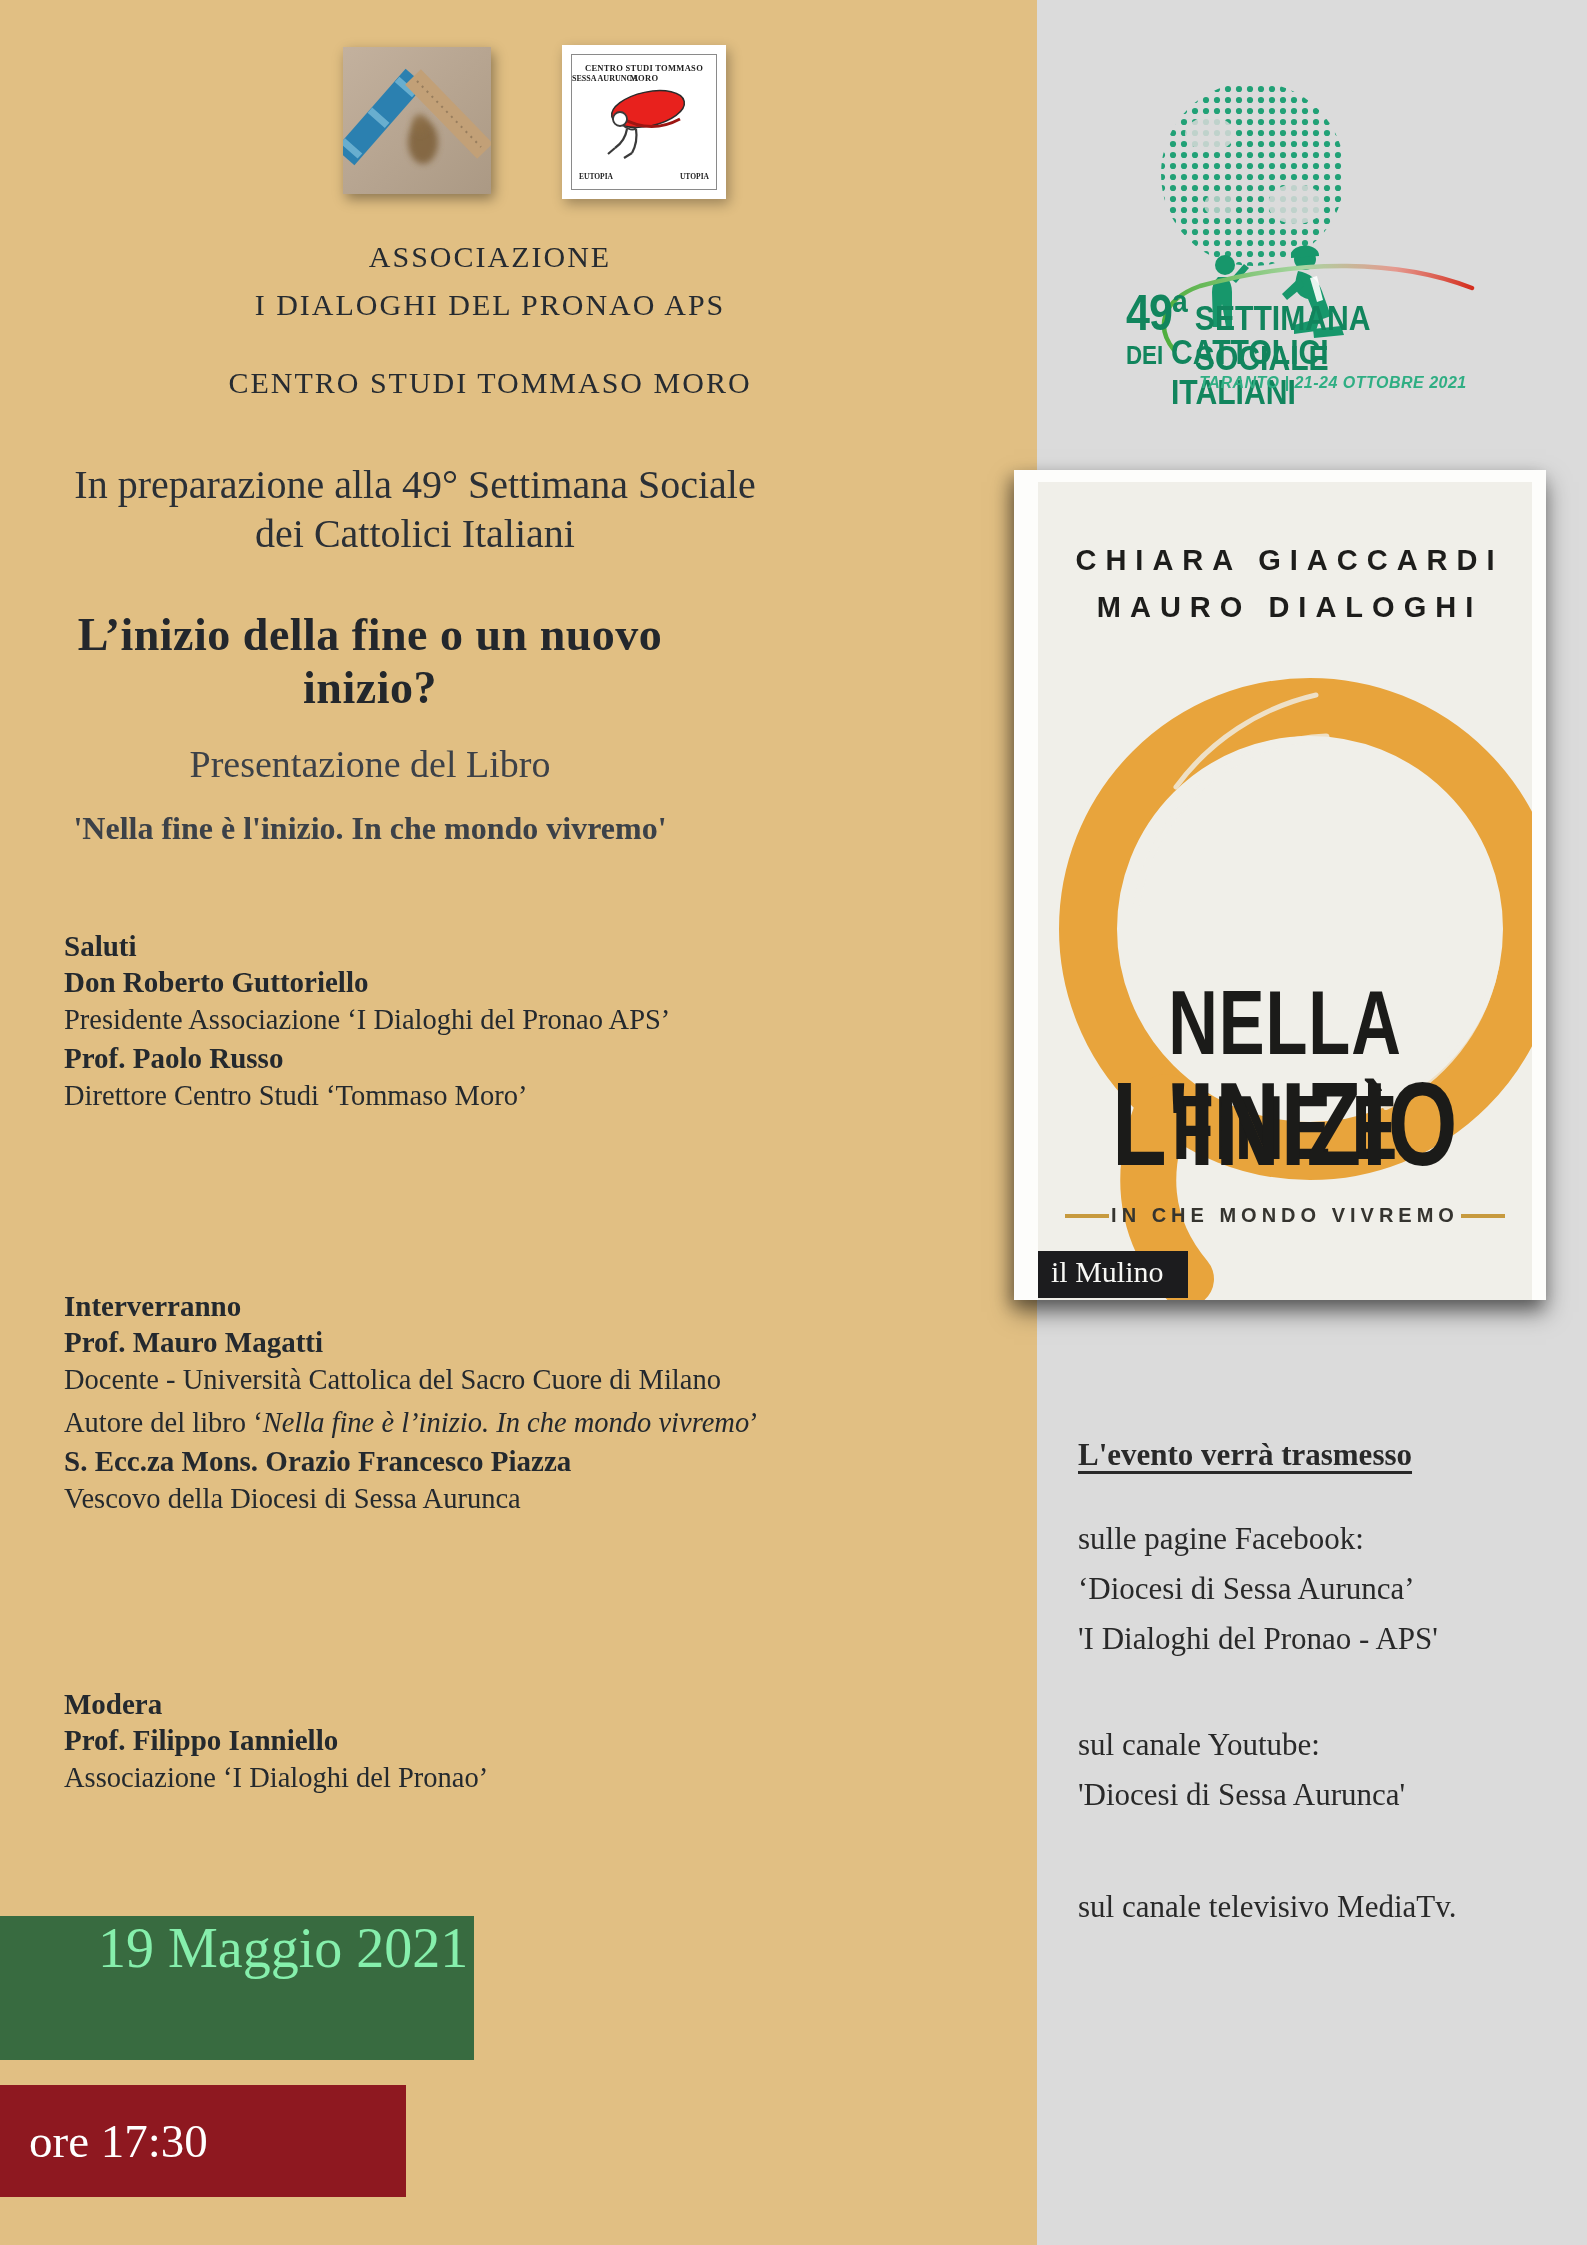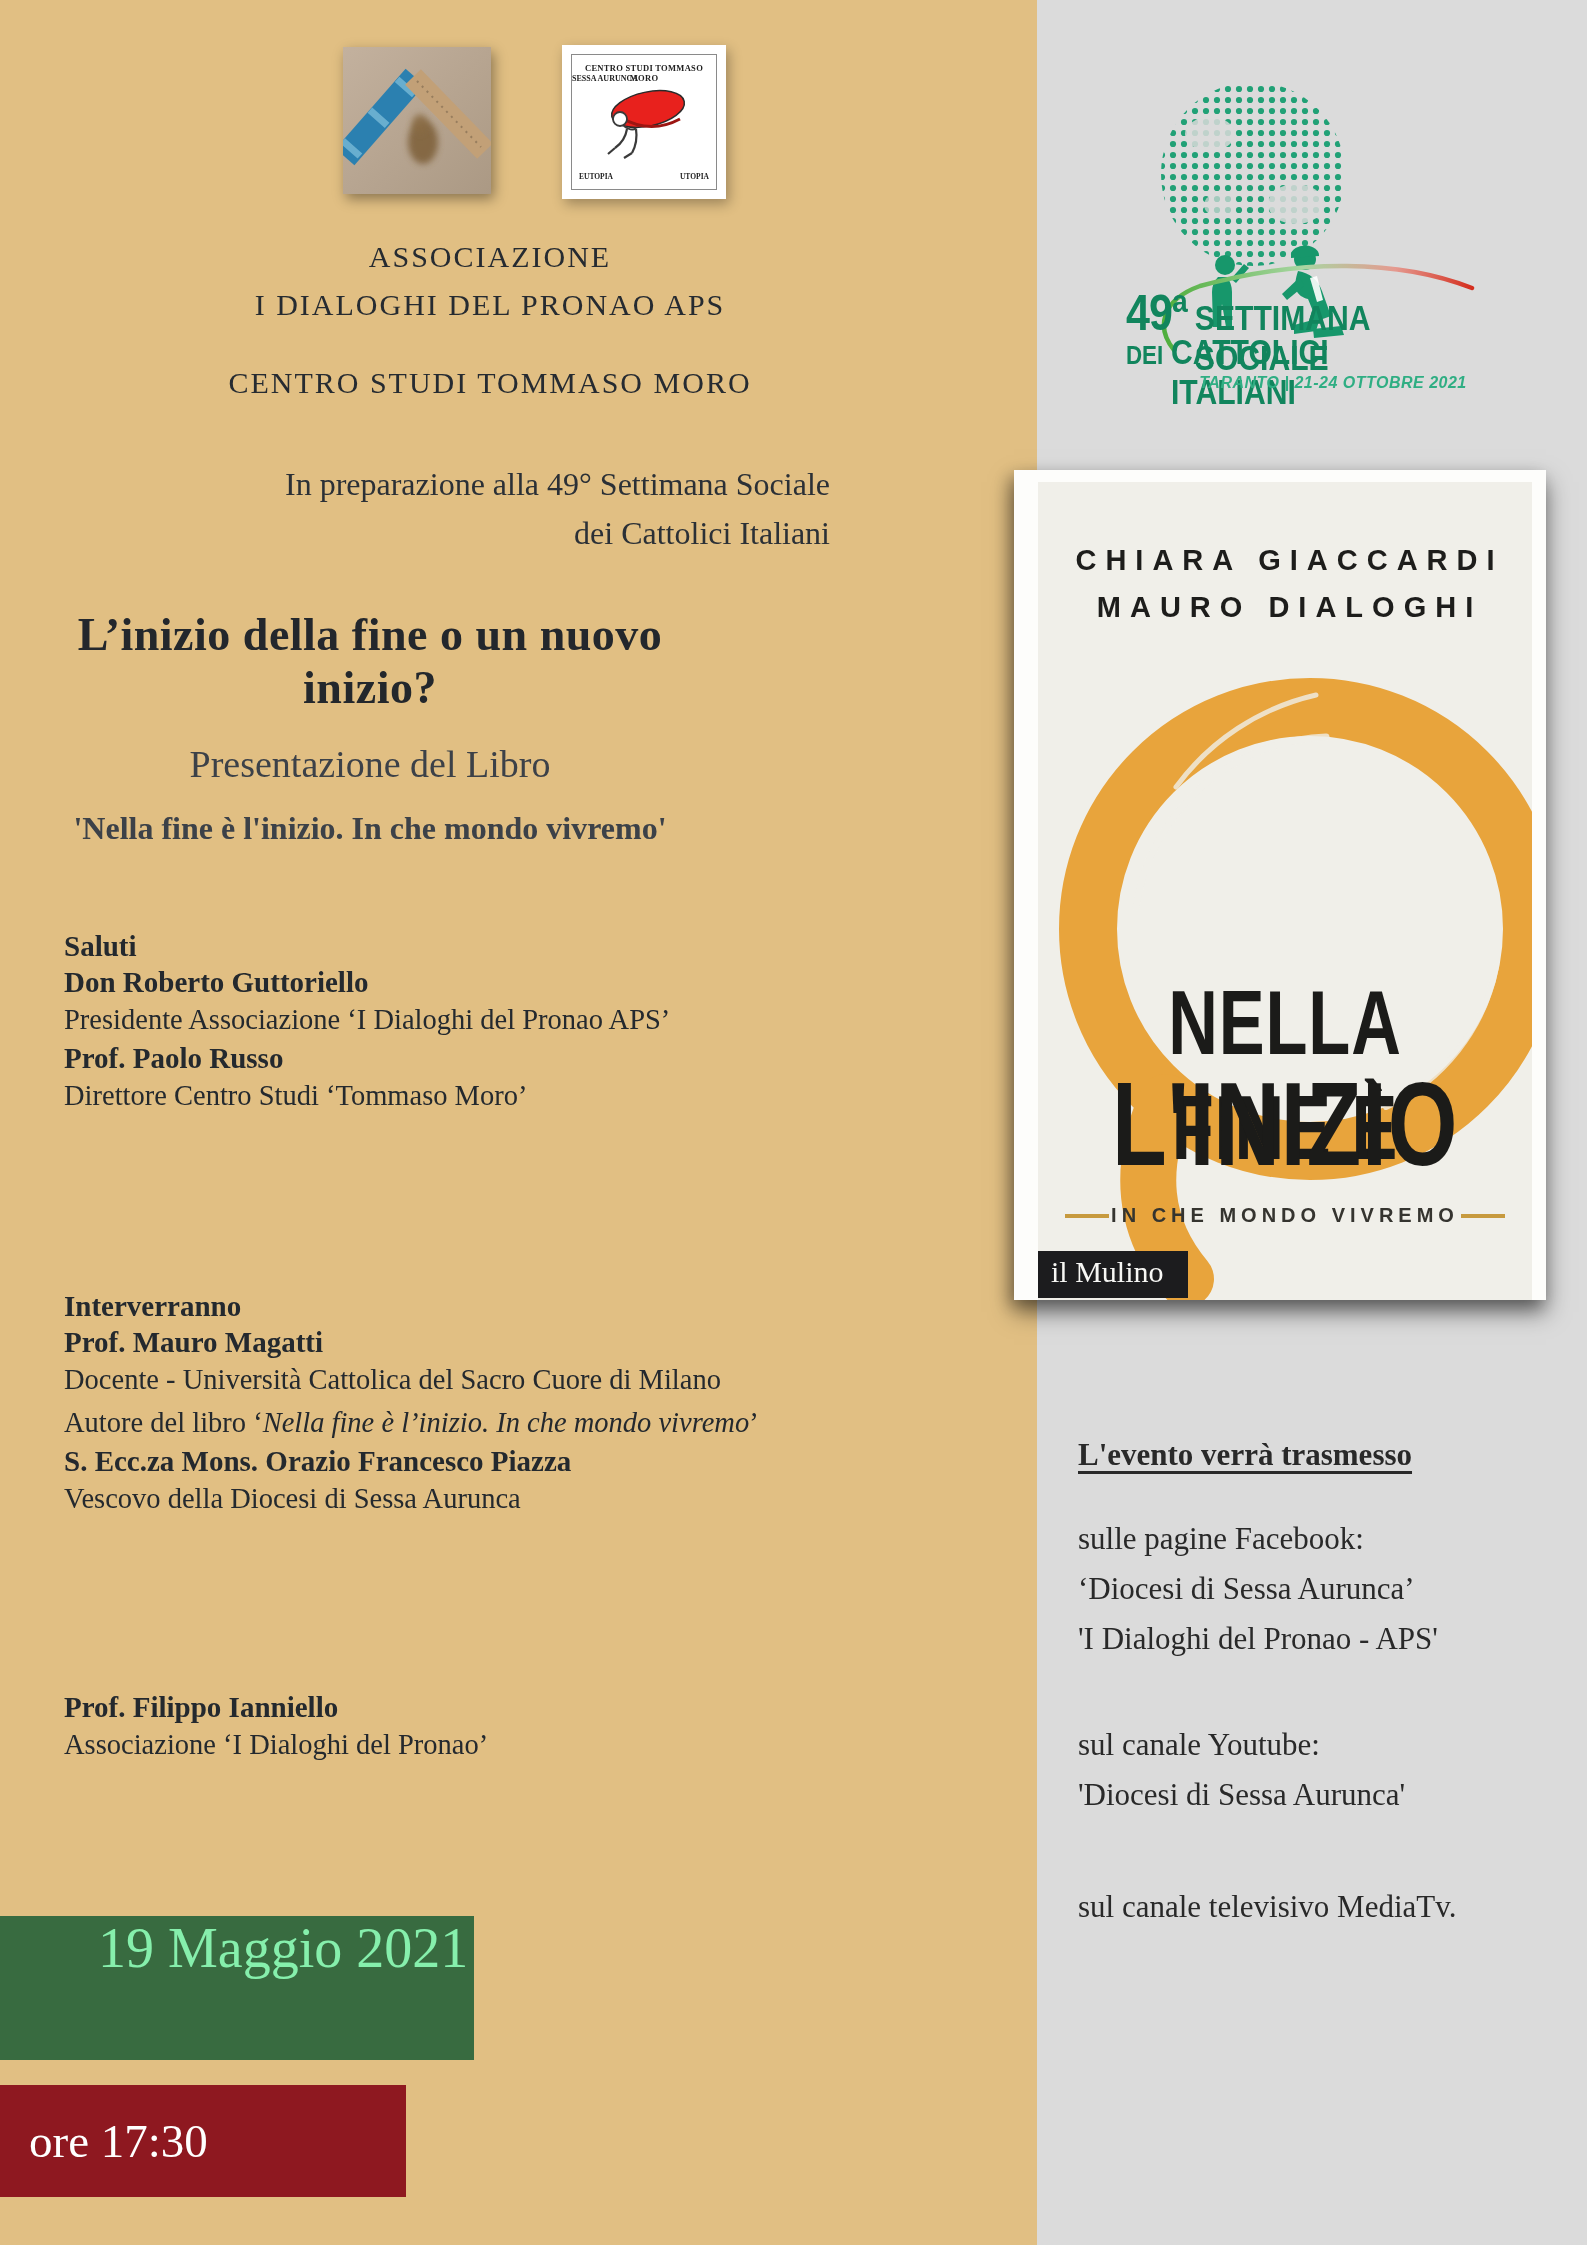--- a/index.html
+++ b/index.html
@@ -21,21 +21,21 @@
   .centro-line2{position:absolute;top:19px;left:0;right:0;text-align:left;font-size:8px;font-weight:bold;color:#222}
   .centro-fig{position:absolute;left:12px;top:28px}
   .centro-bl{position:absolute;bottom:8px;left:7px;font-size:7.5px;font-weight:bold;color:#222}
   .centro-br{position:absolute;bottom:8px;right:7px;font-size:7.5px;font-weight:bold;color:#222}
 
   
   .org-block{position:absolute;left:80px;top:240px;width:820px;text-align:center;color:var(--ink);font-size:30px;letter-spacing:2px}
   .org-line2{margin-top:14px}
   .org-center{margin-top:44px}
 
-  .intro-block{position:absolute;left:0;top:460px;width:830px;text-align:right;font-size:32px;color:#2b3036;line-height:49px}
+  .intro-block{position:absolute;left:0;top:460px;width:830px;text-align:center;font-size:40px;color:#2b3036;line-height:49px}
 
   .title-block{position:absolute;left:30px;top:608px;width:680px;text-align:center}
   .main-title{font-size:46px;font-weight:bold;color:#23272c;letter-spacing:.5px}
   .sub-title{margin-top:28px;font-size:38px;font-weight:normal;color:var(--ink2)}
   .book-quote{margin-top:24px;font-size:32px;font-weight:bold;color:var(--ink2)}
 
   
   .program{position:absolute;left:64px;width:920px;color:#24292e}
   .program p{margin:0}
   .sec-heading{font-size:29px;font-weight:bold;margin-bottom:16px}
@@ -151,20 +151,21 @@
   <div class="program blk-inter">
     <p class="sec-heading">Interverranno</p>
     <p class="name">Prof. Mauro Magatti</p>
     <p class="role tight">Docente - Università Cattolica del Sacro Cuore di Milano</p>
     <p class="role"><span>Autore del libro ‘</span><i>Nella fine è l’inizio. In che mondo vivremo</i><span>’</span></p>
     <p class="name">S. Ecc.za Mons. Orazio Francesco Piazza</p>
     <p class="role">Vescovo della Diocesi di Sessa Aurunca</p>
   </div>
 
   <div class="program blk-modera">
+    <p class="sec-heading">Modera</p>
     <p class="name">Prof. Filippo Ianniello</p>
     <p class="role">Associazione ‘I Dialoghi del Pronao’</p>
   </div>
 
   <div class="date-banner">
     <span>19 Maggio 2021</span>
   </div>
   <div class="time-banner">
     <span>ore 17:30</span>
   </div>

